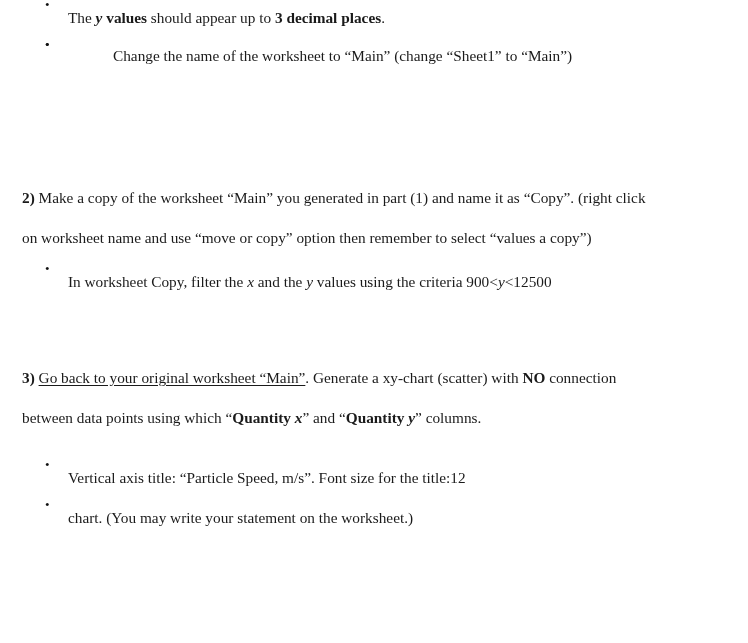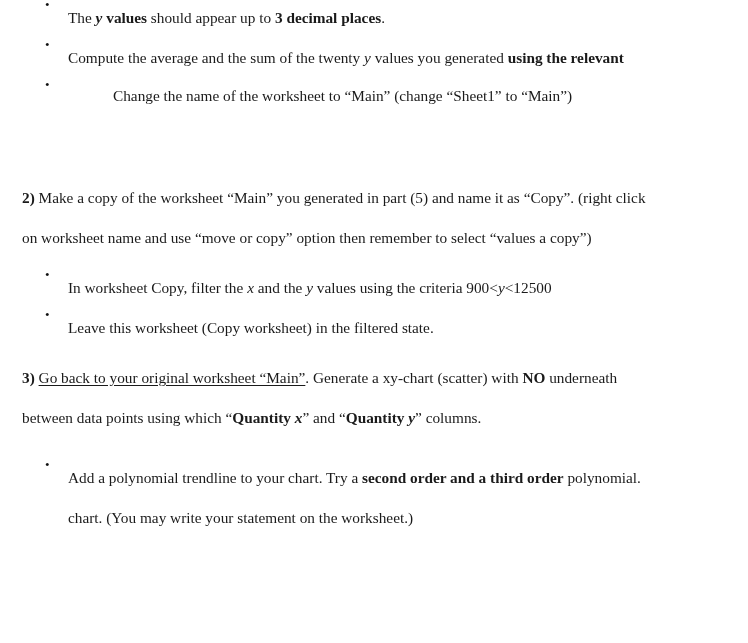--- a/index.html
+++ b/index.html
@@ -63,68 +63,66 @@
 
   
   b, .b   { font-weight: bold; }
   i, .i   { font-style: italic; }
   .bi     { font-weight: bold; font-style: italic; }
   .u      { text-decoration: underline; text-underline-offset: 2px; text-align: right; }
 
   
   .block-1 { position: absolute; left: 0; top: -2px;  width: 748px; }
   .block-2 { position: absolute; left: 0; top: 178px; width: 748px; }
-  .block-3 { position: absolute; left: 0; top: 268px; width: 748px; }
+  .block-3 { position: absolute; left: 0; top: 262px; width: 748px; }
   .block-4 { position: absolute; left: 0; top: 358px; width: 748px; }
   .block-5 { position: absolute; left: 0; top: 458px; width: 748px; }
 </style>
 </head>
 <body>
 
 <div class="page">
 
   <ul class="bullets block-1">
 
     <li>
       <span class="ln"><span>The </span><span class="bi">y</span><span class="b"> values</span><span> should appear up to </span><span class="b">3 decimal places</span><span>.</span></span>
     </li>
 
     <li>
-      <span class="ln"><span>Compute the average and the sum of the twenty </span><span class="i">y</span><span> values you generated </span><span class="b">using the relevant</span></span>
     </li>
 
     <li>
       <span class="ln tight"><span>Change the name of the worksheet to “Main” (change “Sheet1” to “Main”)</span></span>
     </li>
 
   </ul>
 
   <div class="para block-2">
-    <span class="ln"><span class="b">2)</span><span> Make a copy of the worksheet “Main” you generated in part (5) and name it as “Copy”. (right click</span></span>
+    <span class="ln"><span class="b">2)</span><span> Make a copy of the worksheet “Main” you generated in part (1) and name it as “Copy”. (right click</span></span>
     <span class="ln"><span>on worksheet name and use “move or copy” option then remember to select “values a copy”)</span></span>
   </div>
 
   <ul class="bullets block-3">
     <li>
       <span class="ln"><span>In worksheet Copy, filter the </span><span class="i">x</span><span> and the </span><span class="i">y</span><span> values using the criteria  900&lt;</span><span class="i">y</span><span>&lt;12500</span></span>
     </li>
-    <li>
-      <span class="ln"><span>Leave this worksheet (Copy worksheet) in the filtered state.</span></span>
-    </li>
   </ul>
 
   <div class="para block-4">
-    <span class="ln"><span class="b">3)</span><span> </span><span class="u">Go back to your original worksheet “Main”</span><span>. Generate a xy-chart (scatter) with </span><span class="b">NO</span><span> underneath</span></span>
+    <span class="ln"><span class="b">3)</span><span> </span><span class="u">Go back to your original worksheet “Main”</span><span>. Generate a xy-chart (scatter) with </span><span class="b">NO</span><span> connection</span></span>
     <span class="ln"><span>between data points using which “</span><span class="b">Quantity </span><span class="bi">x</span><span>” and “</span><span class="b">Quantity </span><span class="bi">y</span><span>” columns.</span></span>
   </div>
 
   <ul class="bullets block-5">
 
 
+    <li>
+      <span class="ln"><span>Vertical axis title: “Particle Speed, m/s”. Font size for the title:12</span></span>
+    </li>
 
     <li>
-      <span class="ln"><span>Add a polynomial trendline to your chart. Try a </span><span class="b">second order and a third order</span><span> polynomial.</span></span>
       <span class="ln"><span>chart. (You may write your statement on the worksheet.)</span></span>
     </li>
 
   </ul>
 
 </div>
 
 </body></html>

